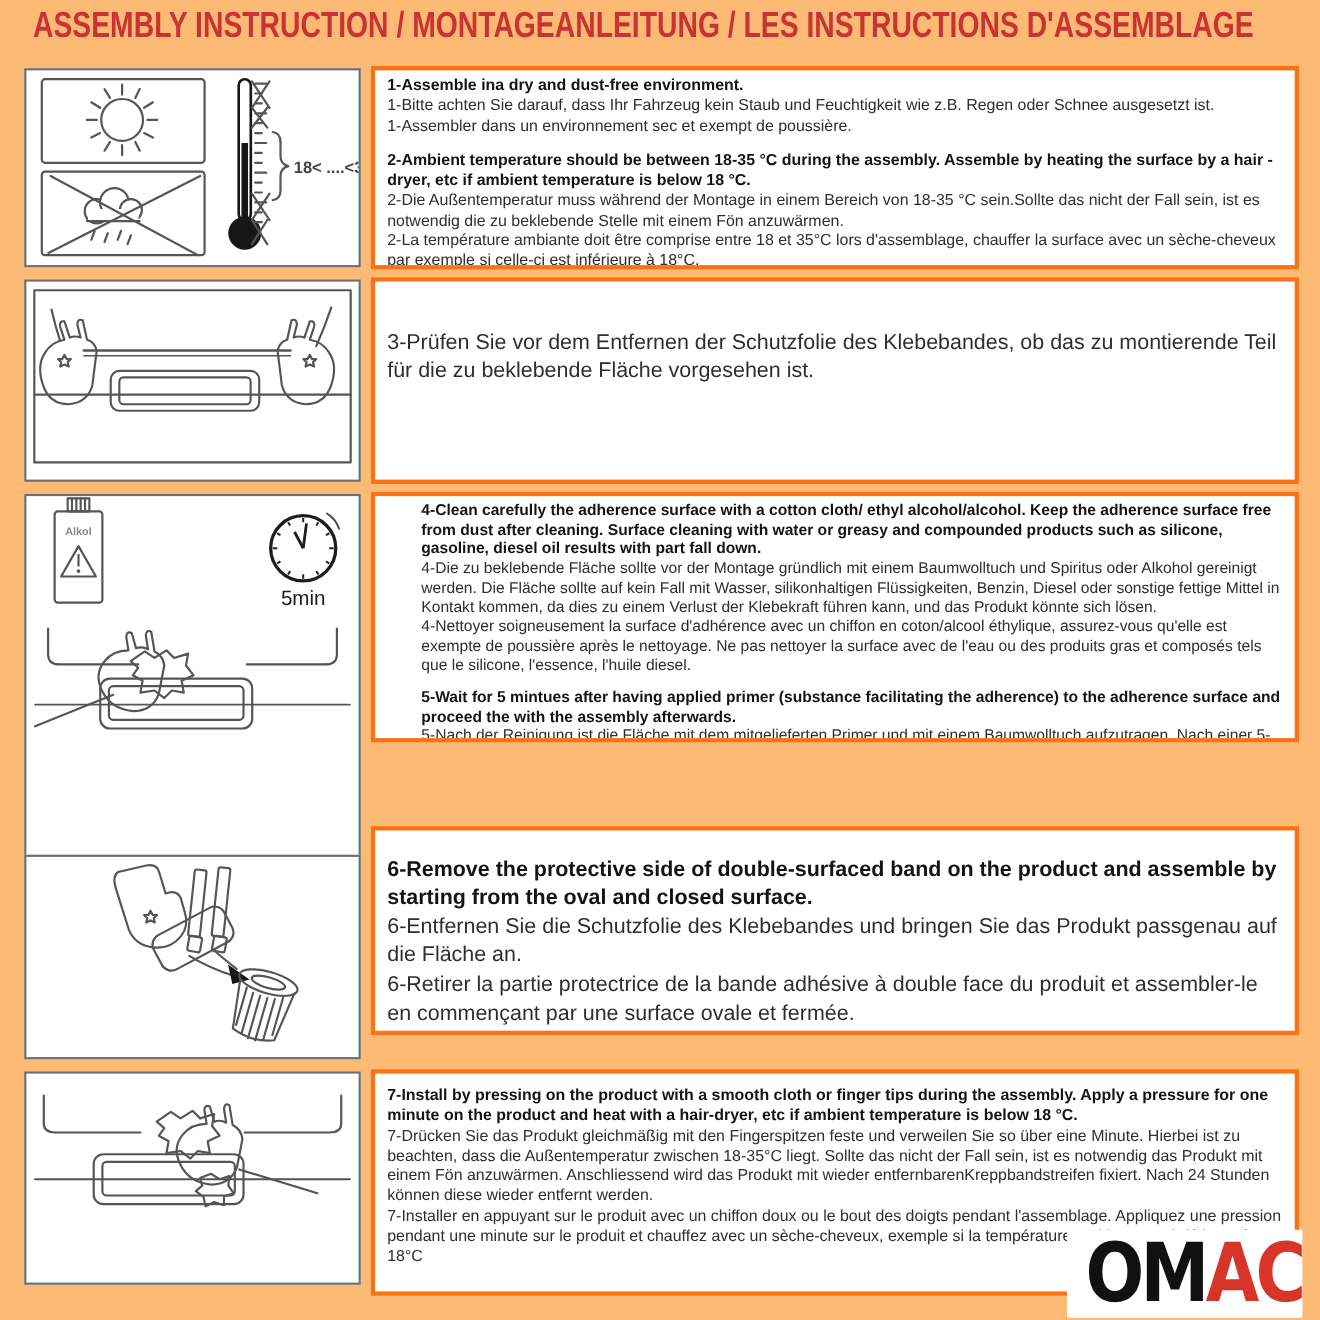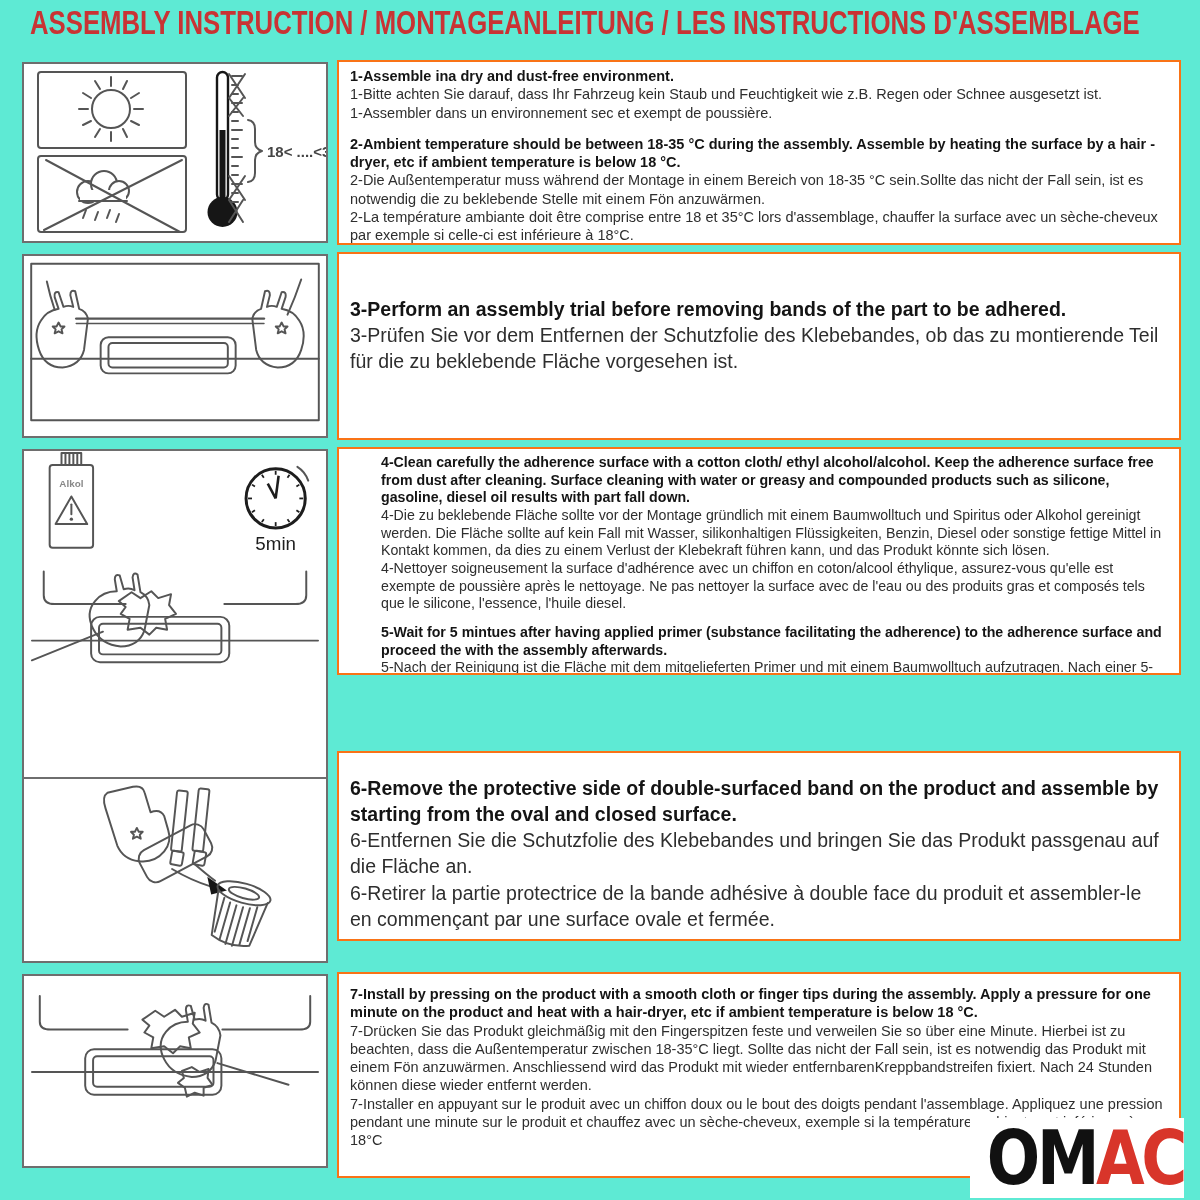--- a/index.html
+++ b/index.html
@@ -1,24 +1,24 @@
 <!DOCTYPE html>
 <html><head>
 <meta charset="utf-8">
 <style>
   html,body{margin:0;padding:0;background:#fff;}
-  .page{position:relative;width:1200px;height:1200px;background:#5eead4;
+  .page{position:relative;width:1200px;height:1200px;background:#fdba74;
         font-family:"Liberation Sans",sans-serif;overflow:hidden;}
   .title{position:absolute;left:30px;top:4px;font-size:33px;font-weight:bold;
          color:#c93334;white-space:nowrap;transform:scaleX(.78);transform-origin:0 0;
          letter-spacing:0;}
   .lbox{position:absolute;left:22px;width:306px;box-sizing:border-box;
         border:2px solid #6e6e6e;background:#fff;}
   .rbox{position:absolute;left:337px;width:844px;box-sizing:border-box;
-        border:2px solid #f97316;background:#fff;padding:5px 11px;overflow:hidden;}
+        border:4px solid #f97316;background:#fff;padding:5px 11px;overflow:hidden;}
   .lbox svg{display:block;}
   .txt p{margin:0;color:#2e2e2e;}
   .txt p.b{font-weight:bold;color:#141414;}
   .txt-s p{font-size:14.5px;line-height:1.26;}
   .txt-s p.gap{margin-top:13px;}
   .txt-xs p{font-size:14.2px;line-height:1.245;}
   .txt-xs p.gap{margin-top:11px;}
   .txt-l p{font-size:19.5px;line-height:1.34;}
   .pt40{padding-top:42px;}
   .pt20{padding-top:22px;}
@@ -119,21 +119,20 @@
       <g>
         <path class="stroke" d="M268,60 Q276,42 282,24"></path>
         <g transform="translate(296,0) scale(-1,1)">
           <path fill="#fff" class="stroke" stroke-width="1.8" d="M14,96 Q8,78 16,66 Q22,56 34,54 L30,42 Q29,36 34,37 L39,52 Q44,50 49,52 L46,40 Q46,34 51,36 L55,54 Q62,56 64,64 L60,96 Q56,112 38,114 Q20,114 14,96 Z"></path>
           <path class="stroke" stroke-width="1.2" d="M34,68 l2,4 4,0 -3,3 1,4 -4,-2 -4,2 1,-4 -3,-3 4,0 z"></path>
         </g>
       </g>
     </svg>
   </div>
   <div class="rbox txt txt-l pt40" style="top:252px;height:188px;">
-      <p class="b">3-Perform an assembly trial before removing bands of the part to be adhered.</p>
       <p>3-Prüfen Sie vor dem Entfernen der Schutzfolie des Klebebandes, ob das zu montierende Teil für die zu beklebende Fläche vorgesehen ist.</p>
     </div>
 
   <div class="lbox" style="top:449px;height:388px;">
     <svg width="302" height="313" viewBox="0 0 306 317">
       <g>
         <rect x="38" y="2" width="20" height="12" class="stroke" stroke-width="1.6"></rect>
         <path class="stroke" stroke-width="1" d="M42 2v12M46 2v12M50 2v12M54 2v12"></path>
         <rect x="26" y="14" width="44" height="84" rx="3" class="stroke" stroke-width="2.2" fill="#fff"></rect>
         <text x="48" y="36" font-size="10" font-weight="bold" fill="#888" text-anchor="middle">Alkol</text>

